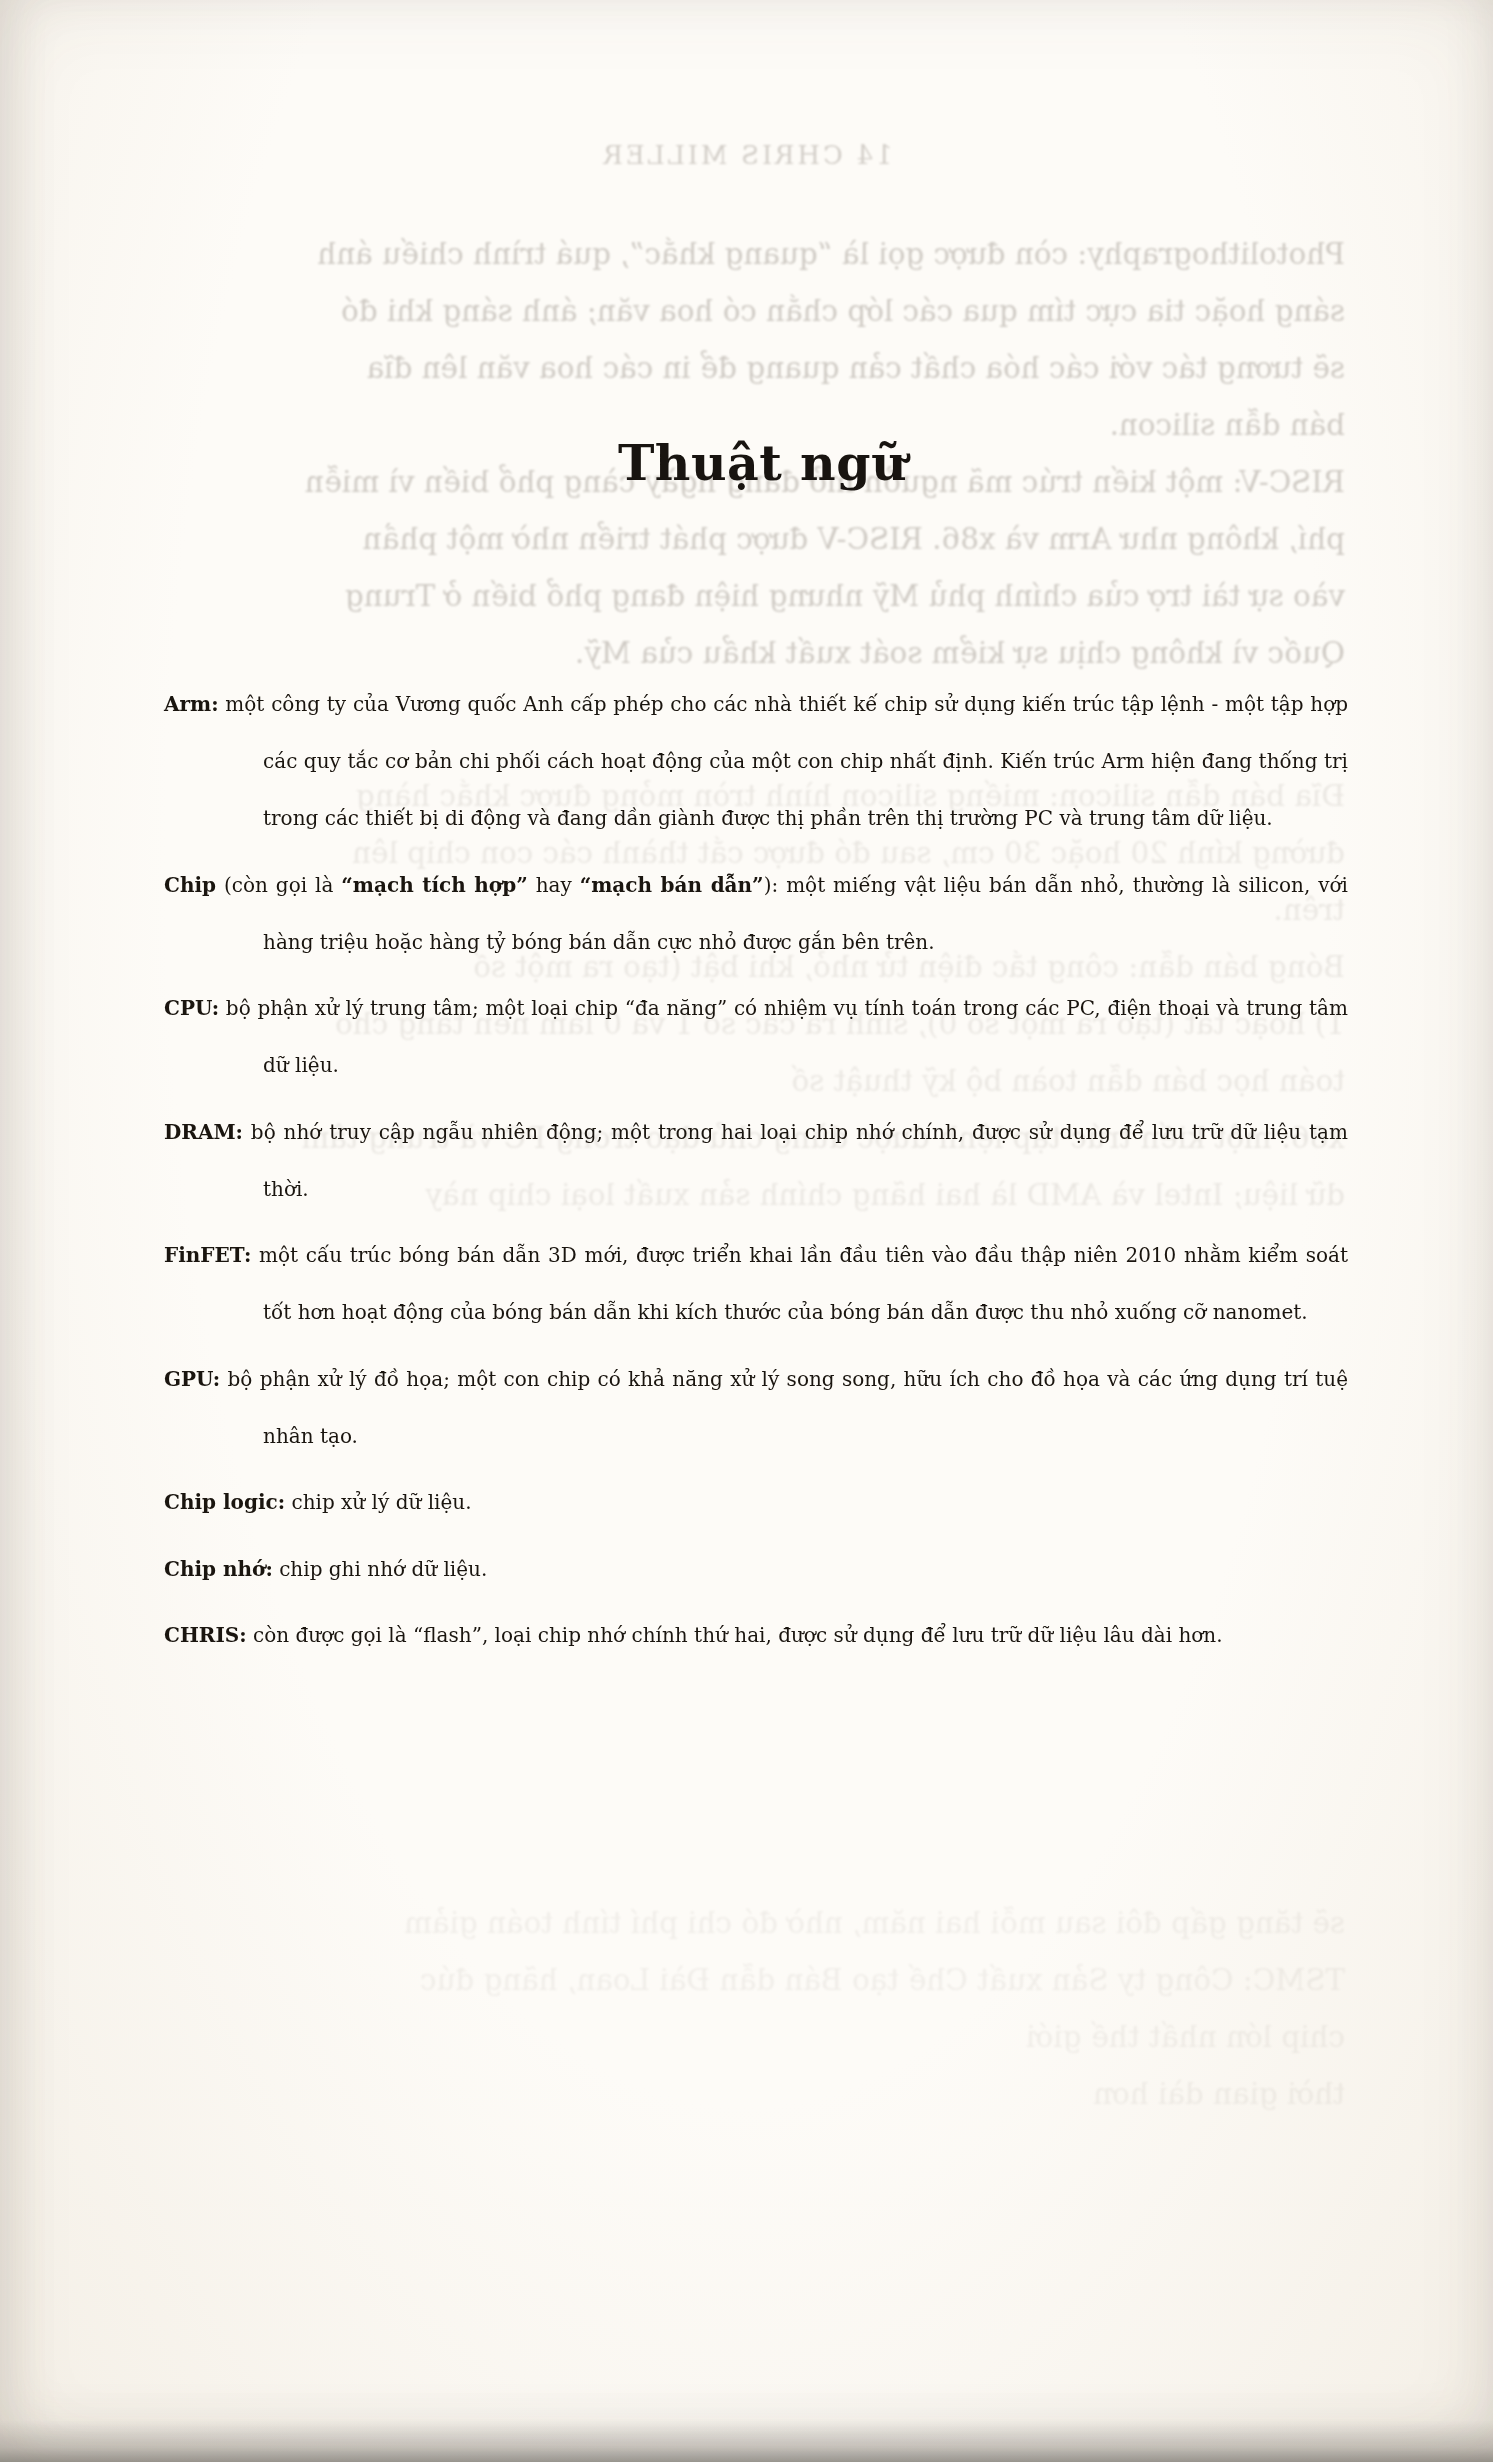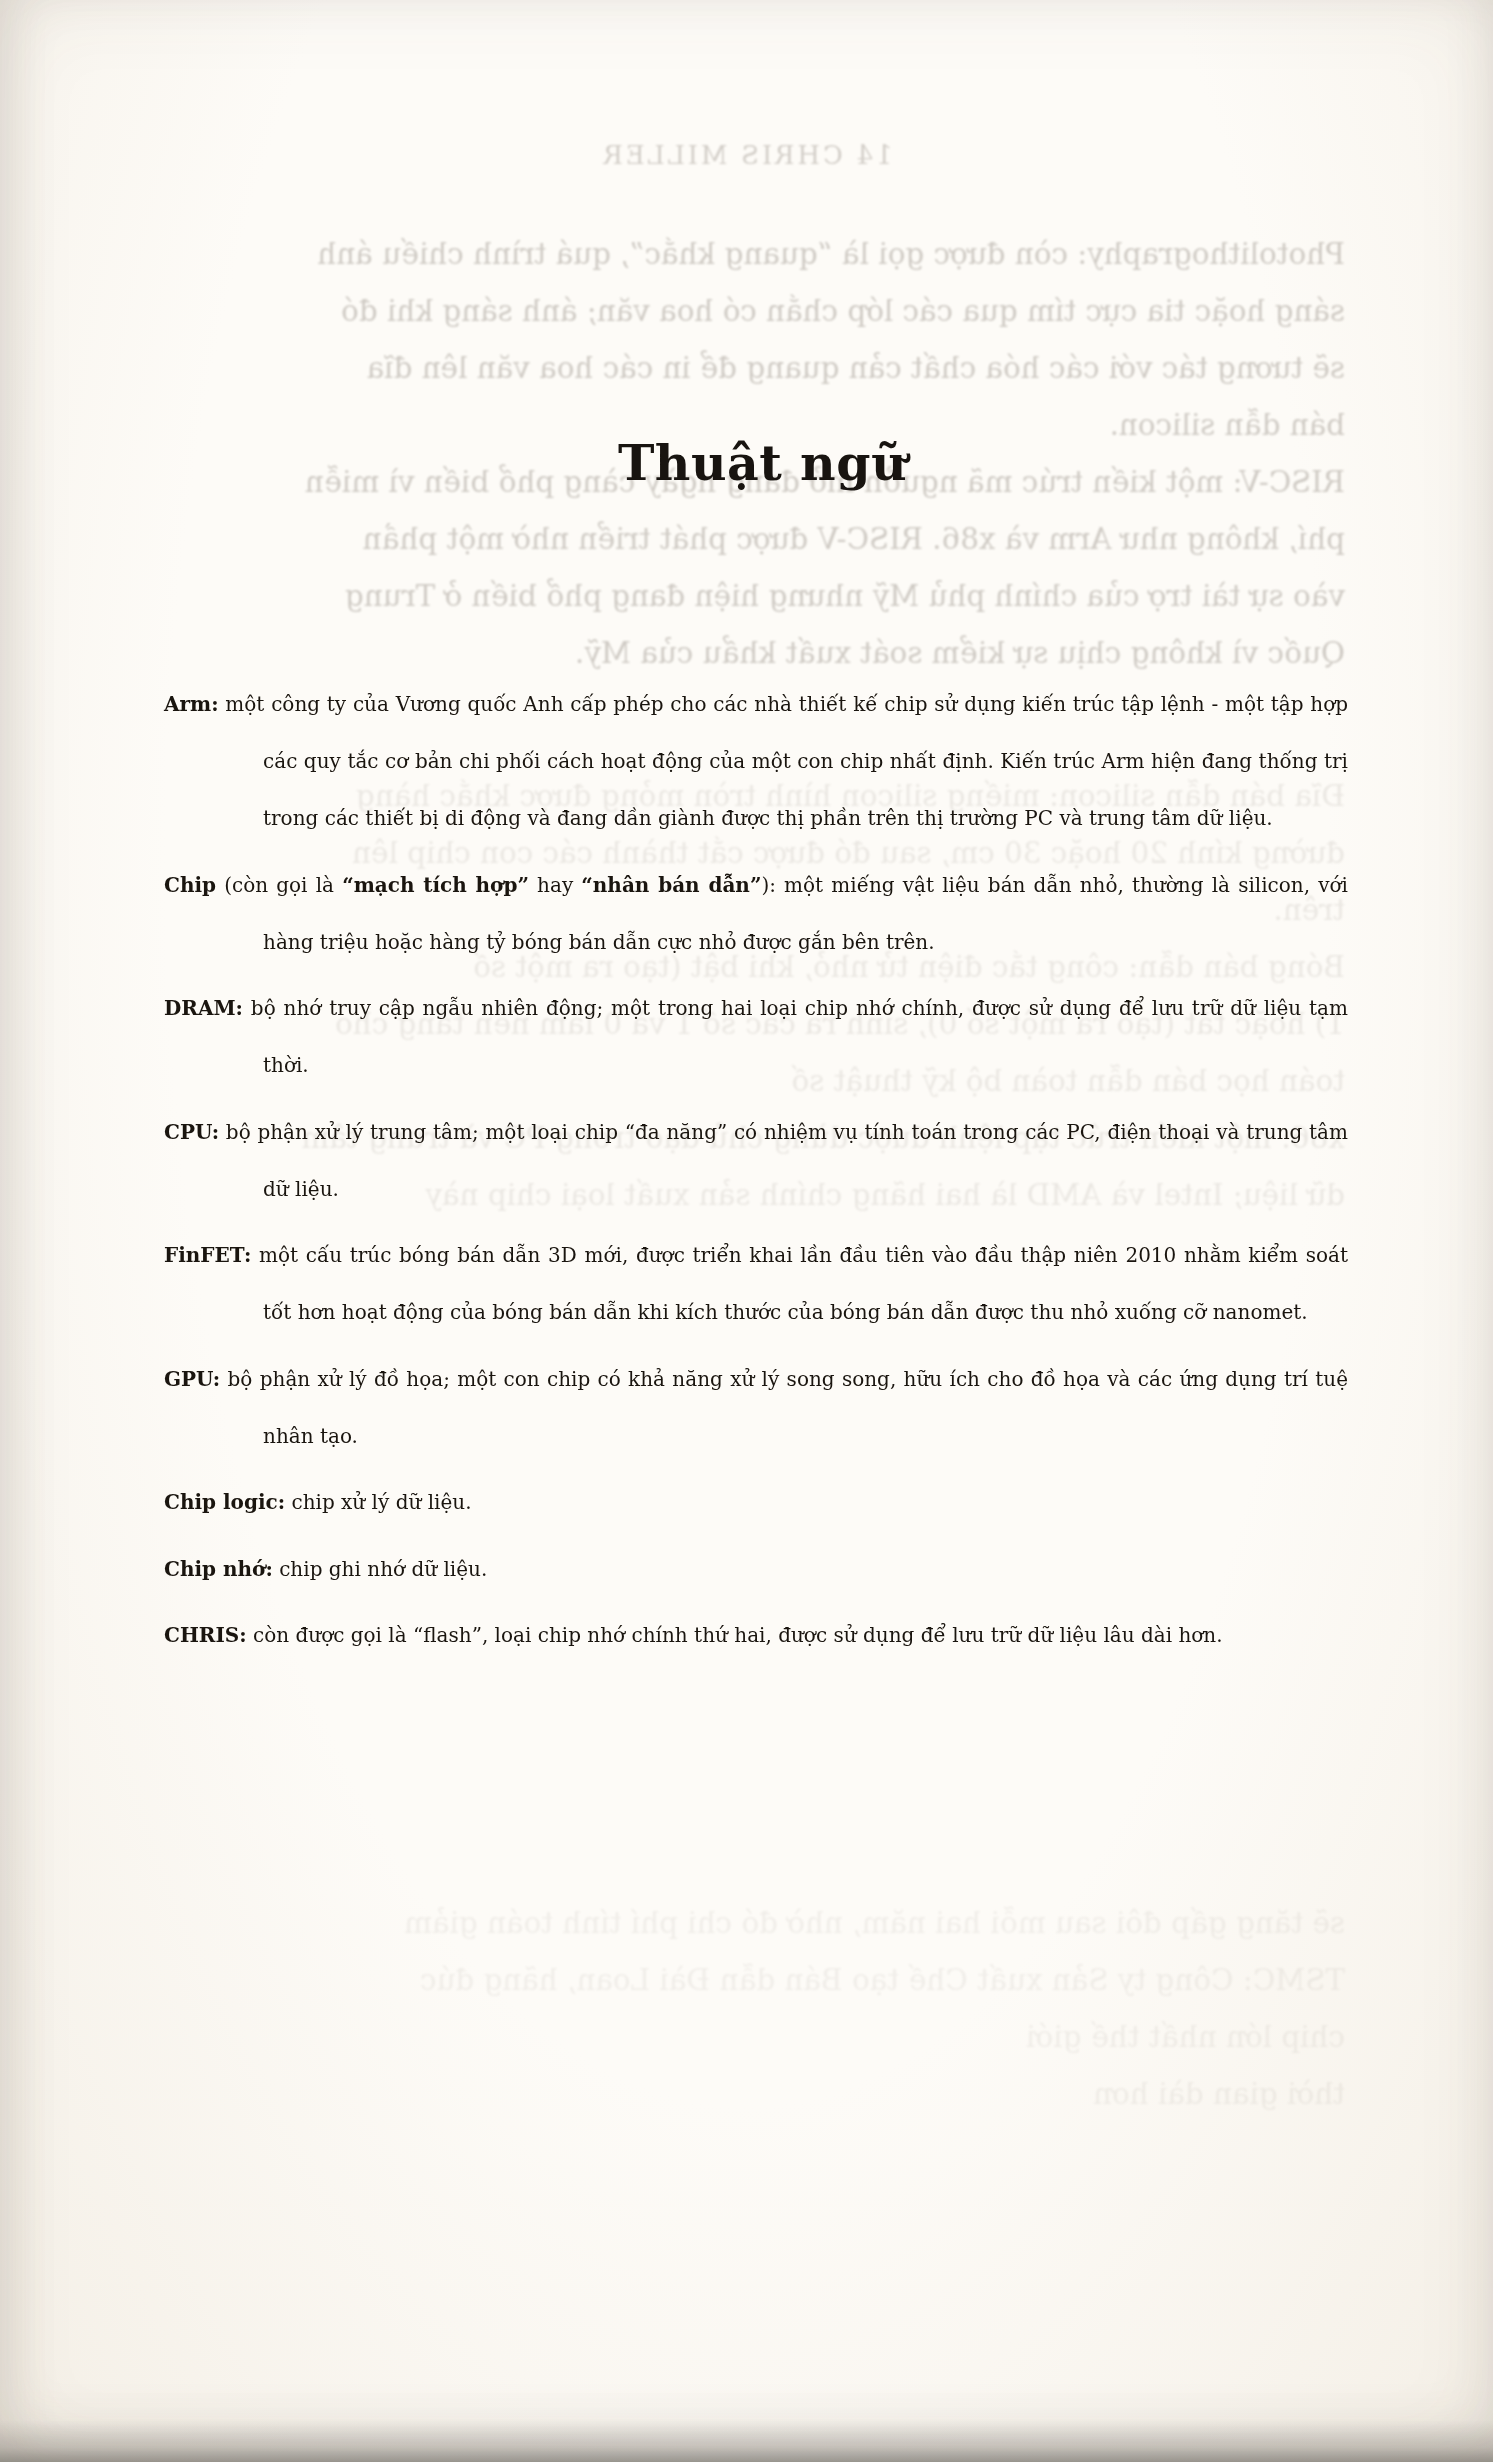--- a/index.html
+++ b/index.html
@@ -131,23 +131,23 @@
       <div class="bleed-line">sẽ tăng gấp đôi sau mỗi hai năm, nhờ đó chi phí tính toán giảm</div>
       <div class="bleed-line">TSMC: Công ty Sản xuất Chế tạo Bán dẫn Đài Loan, hãng đúc</div>
       <div class="bleed-line">chip lớn nhất thế giới</div>
       <div class="bleed-line">thời gian dài hơn</div>
     </div>
 
   <h1 class="title">Thuật ngữ</h1>
 
   <div class="glossary">
       <p class="entry"><span class="term">Arm:</span><span class=""> một công ty của Vương quốc Anh cấp phép cho các nhà thiết kế chip sử dụng kiến trúc tập lệnh - một tập hợp các quy tắc cơ bản chi phối cách hoạt động của một con chip nhất định. Kiến trúc Arm hiện đang thống trị trong các thiết bị di động và đang dần giành được thị phần trên thị trường PC và trung tâm dữ liệu.</span></p>
-      <p class="entry"><span class="term">Chip</span><span class=""> (còn gọi là </span><span class="bold">“mạch tích hợp”</span><span class=""> hay </span><span class="bold">“nhân bán dẫn”</span><span class="">): một miếng vật liệu bán dẫn nhỏ, thường là silicon, với hàng triệu hoặc hàng tỷ bóng bán dẫn cực nhỏ được gắn bên trên.</span></p>
+      <p class="entry"><span class="term">Chip</span><span class=""> (còn gọi là </span><span class="bold">“mạch tích hợp”</span><span class=""> hay </span><span class="bold">“mạch bán dẫn”</span><span class="">): một miếng vật liệu bán dẫn nhỏ, thường là silicon, với hàng triệu hoặc hàng tỷ bóng bán dẫn cực nhỏ được gắn bên trên.</span></p>
+      <p class="entry"><span class="term">CPU:</span><span class=""> bộ phận xử lý trung tâm; một loại chip “đa năng” có nhiệm vụ tính toán trong các PC, điện thoại và trung tâm dữ liệu.</span></p>
       <p class="entry"><span class="term">DRAM:</span><span class=""> bộ nhớ truy cập ngẫu nhiên động; một trong hai loại chip nhớ chính, được sử dụng để lưu trữ dữ liệu tạm thời.</span></p>
-      <p class="entry"><span class="term">CPU:</span><span class=""> bộ phận xử lý trung tâm; một loại chip “đa năng” có nhiệm vụ tính toán trong các PC, điện thoại và trung tâm dữ liệu.</span></p>
       <p class="entry"><span class="term">FinFET:</span><span class=""> một cấu trúc bóng bán dẫn 3D mới, được triển khai lần đầu tiên vào đầu thập niên 2010 nhằm kiểm soát tốt hơn hoạt động của bóng bán dẫn khi kích thước của bóng bán dẫn được thu nhỏ xuống cỡ nanomet.</span></p>
       <p class="entry"><span class="term">GPU:</span><span class=""> bộ phận xử lý đồ họa; một con chip có khả năng xử lý song song, hữu ích cho đồ họa và các ứng dụng trí tuệ nhân tạo.</span></p>
       <p class="entry"><span class="term">Chip logic:</span><span class=""> chip xử lý dữ liệu.</span></p>
       <p class="entry"><span class="term">Chip nhớ:</span><span class=""> chip ghi nhớ dữ liệu.</span></p>
       <p class="entry"><span class="term">CHRIS:</span><span class=""> còn được gọi là “flash”, loại chip nhớ chính thứ hai, được sử dụng để lưu trữ dữ liệu lâu dài hơn.</span></p>
     </div>
 
   <div class="bottom-edge"></div>
 </div>
 

